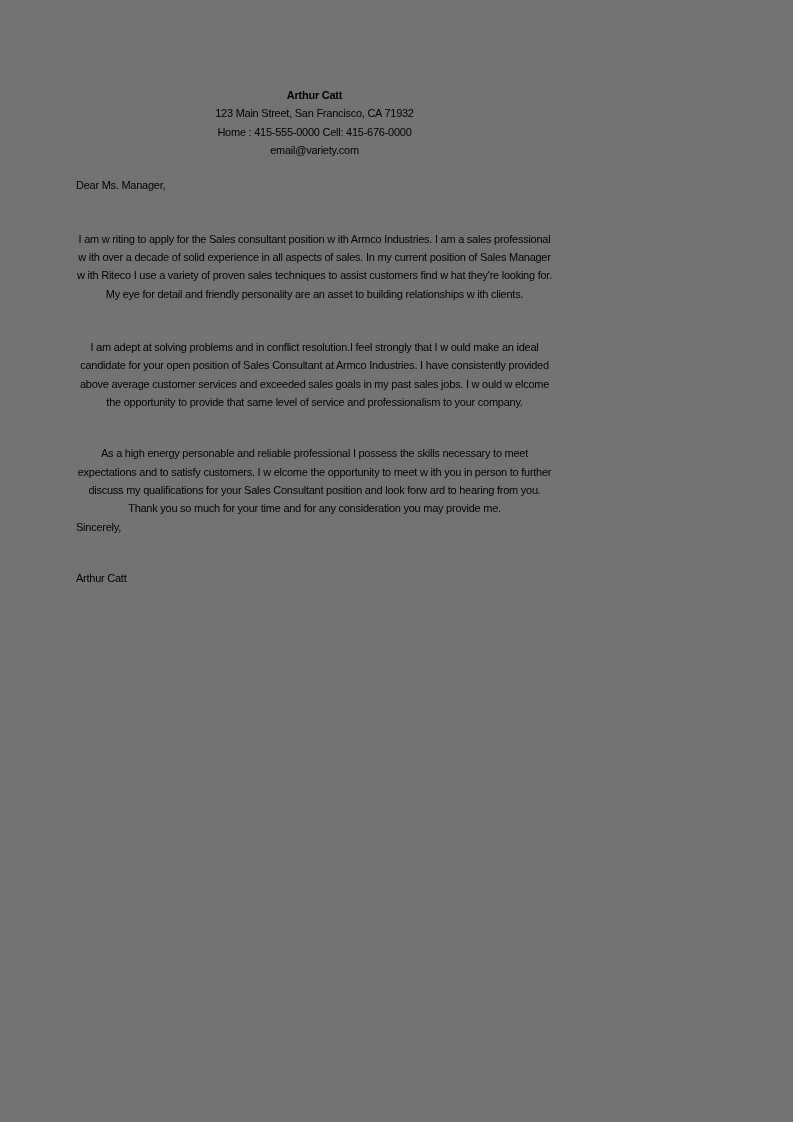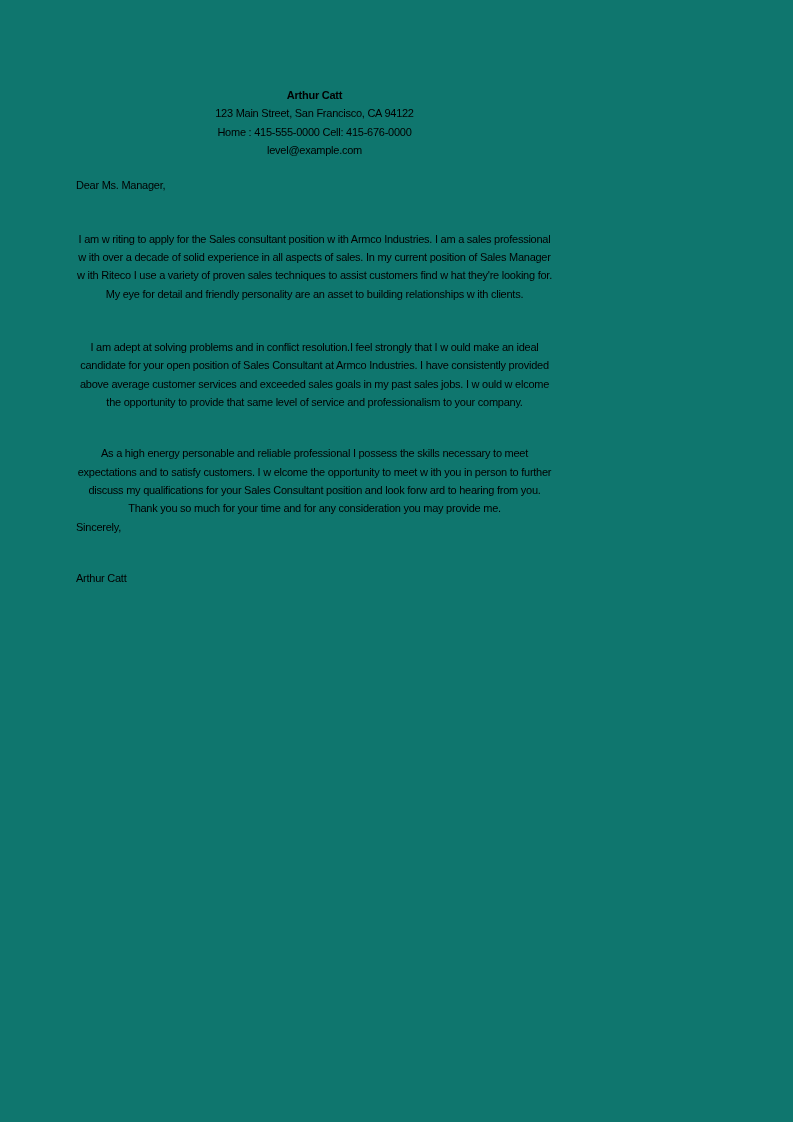--- a/index.html
+++ b/index.html
@@ -4,21 +4,21 @@
 <style>
   html, body {
     margin: 0;
     padding: 0;
     background: #ffffff;
   }
   .page {
     position: relative;
     width: 793px;
     height: 1122px;
-    background: #0f766e;
+    background: #737373;
     overflow: hidden;
     font-family: "Liberation Sans", "DejaVu Sans", sans-serif;
     font-size: 11px;
     line-height: 18.33px;
     letter-spacing: -0.25px;
     color: #000000;
   }
   .content {
     position: absolute;
     left: 76px;
@@ -51,23 +51,23 @@
   }
 </style>
 </head>
 <body>
 
 <div class="page">
   <div class="content">
 
     <div class="header">
       <div class="name">Arthur Catt</div>
-      <div class="address">123 Main Street, San Francisco, CA 94122</div>
+      <div class="address">123 Main Street, San Francisco, CA 71932</div>
       <div class="phones">Home : 415-555-0000 Cell: 415-676-0000</div>
-      <div class="email">level@example.com</div>
+      <div class="email">email@variety.com</div>
     </div>
 
     <p class="salutation">Dear Ms. Manager,</p>
 
     <p class="para para-1">I am w riting to apply for the Sales consultant position w ith Armco Industries. I am a sales professional w ith over a decade of solid experience in all aspects of sales. In my current position of Sales Manager w ith Riteco I use a variety of proven sales techniques to assist customers find w hat they're looking for. My eye for detail and friendly personality are an asset to building relationships w ith clients.</p>
 
     <p class="para para-2">I am adept at solving problems and in conflict resolution.I feel strongly that I w ould make an ideal candidate for your open position of Sales Consultant at Armco Industries. I have consistently provided above average customer services and exceeded sales goals in my past sales jobs. I w ould w elcome the opportunity to provide that same level of service and professionalism to your company.</p>
 
     <p class="para para-3">As a high energy personable and reliable professional I possess the skills necessary to meet expectations and to satisfy customers. I w elcome the opportunity to meet w ith you in person to further discuss my qualifications for your Sales Consultant position and look forw ard to hearing from you. Thank you so much for your time and for any consideration you may provide me.</p>
 

